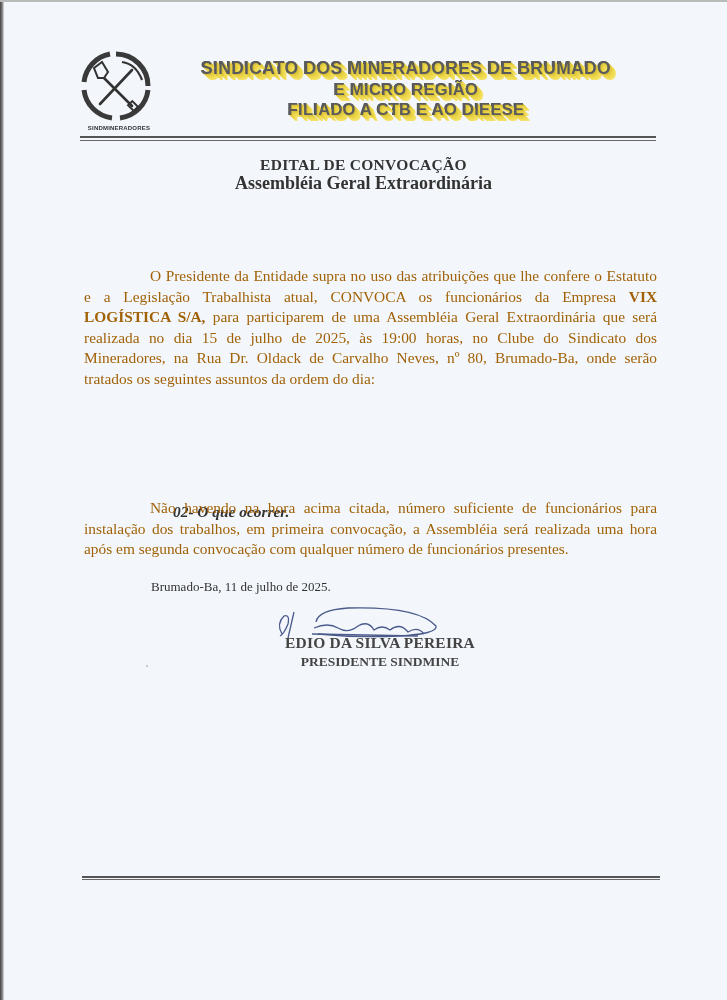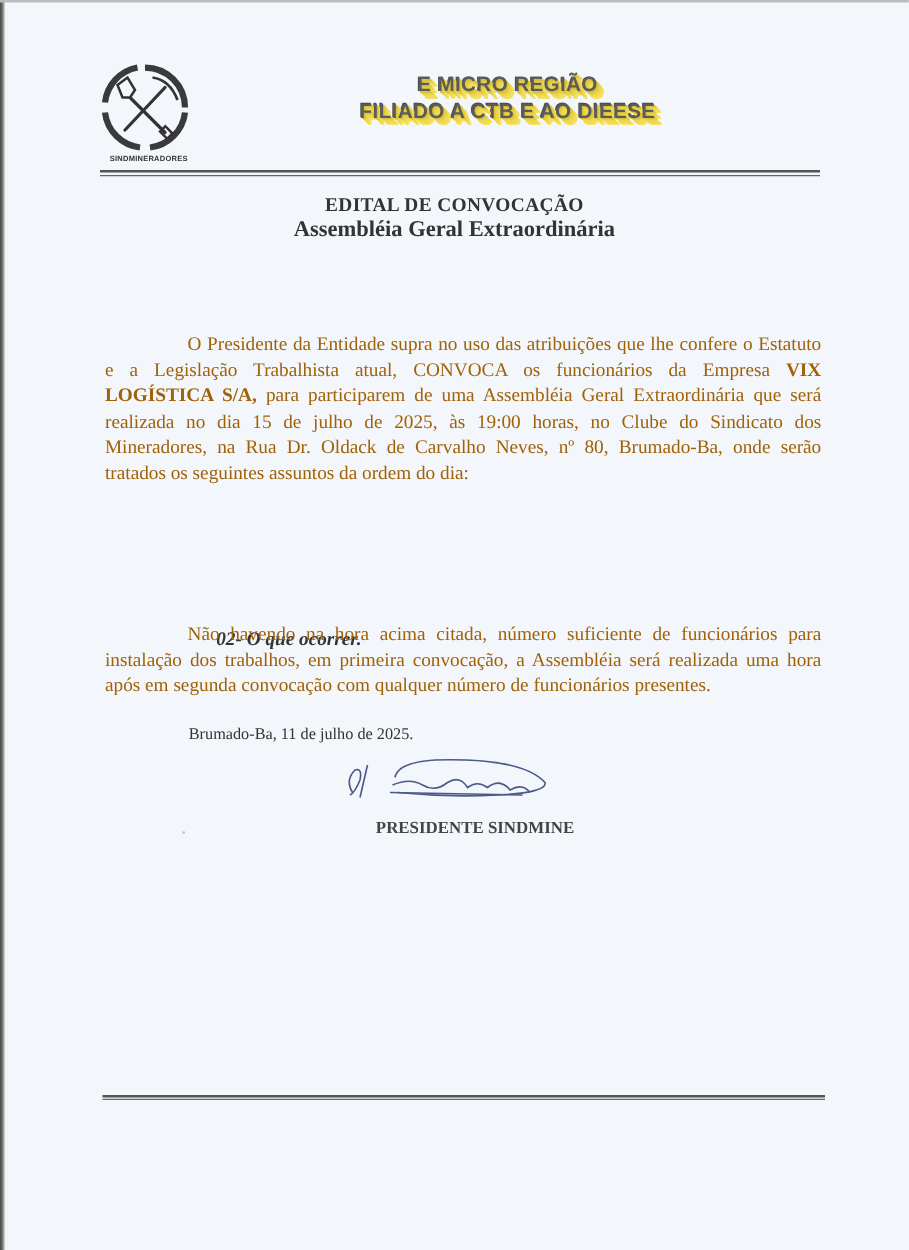--- a/index.html
+++ b/index.html
@@ -125,20 +125,21 @@
       <line x1="22" y1="26" x2="52" y2="56"></line>
       <line x1="52" y1="20" x2="20" y2="54"></line>
     </g>
     <path d="M 14 18 L 22 12 L 28 22 L 24 28 L 18 28 Z" fill="#f3f6fb" stroke="#333" stroke-width="2"></path>
     <path d="M 42 12 Q 56 14 62 30" fill="none" stroke="#333" stroke-width="2.2"></path>
     <rect x="49" y="53" width="8" height="6" fill="none" stroke="#333" stroke-width="2" transform="rotate(45 53 56)"></rect>
   </svg>
   <div class="logo-caption">SINDMINERADORES</div>
 
   <div class="banner">
+    <div class="b1">SINDICATO DOS MINERADORES DE BRUMADO</div>
     <div class="b2">E MICRO REGIÃO</div>
     <div class="b3">FILIADO A CTB E AO DIEESE</div>
   </div>
 
   <div class="rule-double header-rule"></div>
 
   <div class="title">
     <div class="t1">EDITAL DE CONVOCAÇÃO</div>
     <div class="t2">Assembléia Geral Extraordinária</div>
   </div>
@@ -153,18 +154,19 @@
 
   <svg class="signature-mark" viewBox="0 0 180 40">
     <g fill="none" stroke="#4a5a8a" stroke-width="1.3">
       <path d="M 14 30 Q 8 20 16 12 Q 22 10 20 20 Q 16 30 12 32"></path>
       <path d="M 26 8 L 20 34"></path>
       <path d="M 48 18 Q 50 6 80 4 Q 150 2 168 22 Q 170 30 130 32 Q 90 34 50 30"></path>
       <path d="M 46 24 Q 60 18 70 24 Q 80 30 90 22 Q 100 16 106 26 Q 114 20 122 26 Q 132 18 140 28 Q 150 22 156 30"></path>
       <path d="M 44 30 L 150 32"></path>
     </g>
   </svg>
+  <div class="signer signer-name">EDIO DA SILVA PEREIRA</div>
   <div class="signer signer-role">PRESIDENTE SINDMINE</div>
   <div class="speck"></div>
 
   <div class="rule-double footer-rule"></div>
 
 </div>
 
 </body></html>

